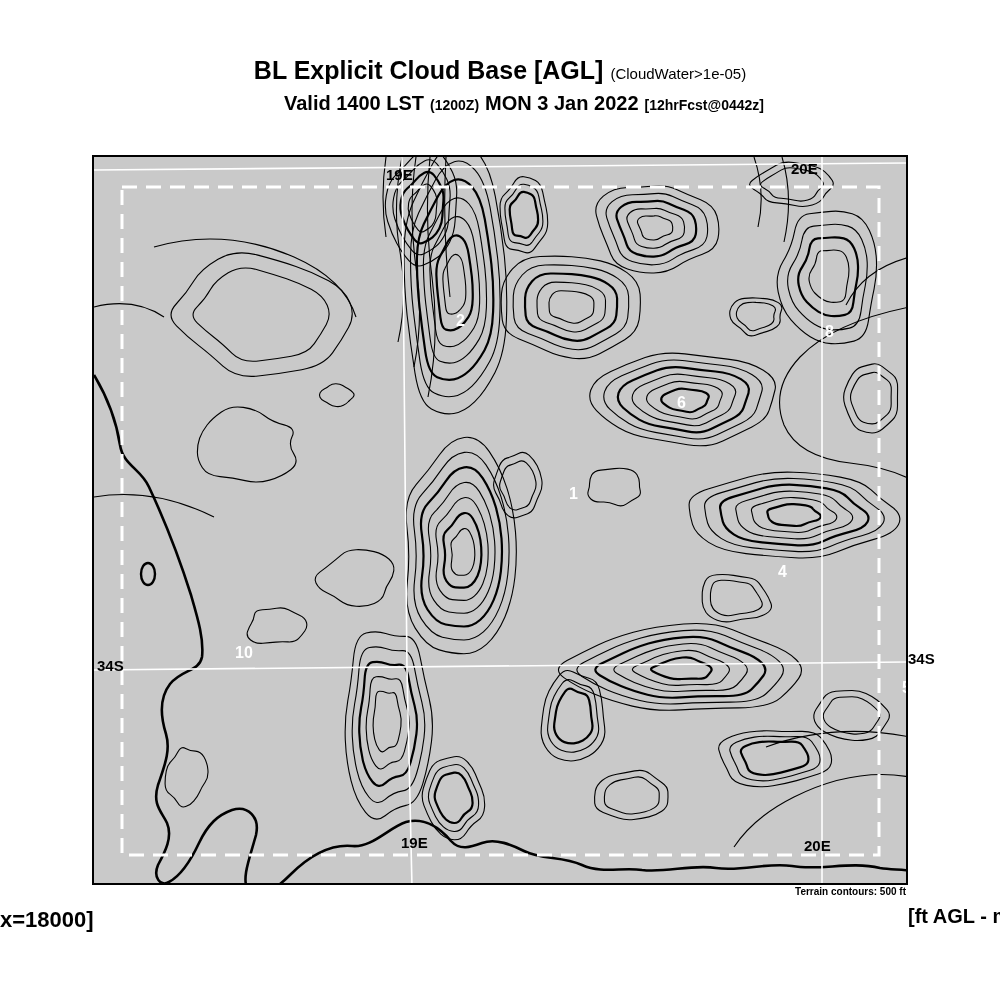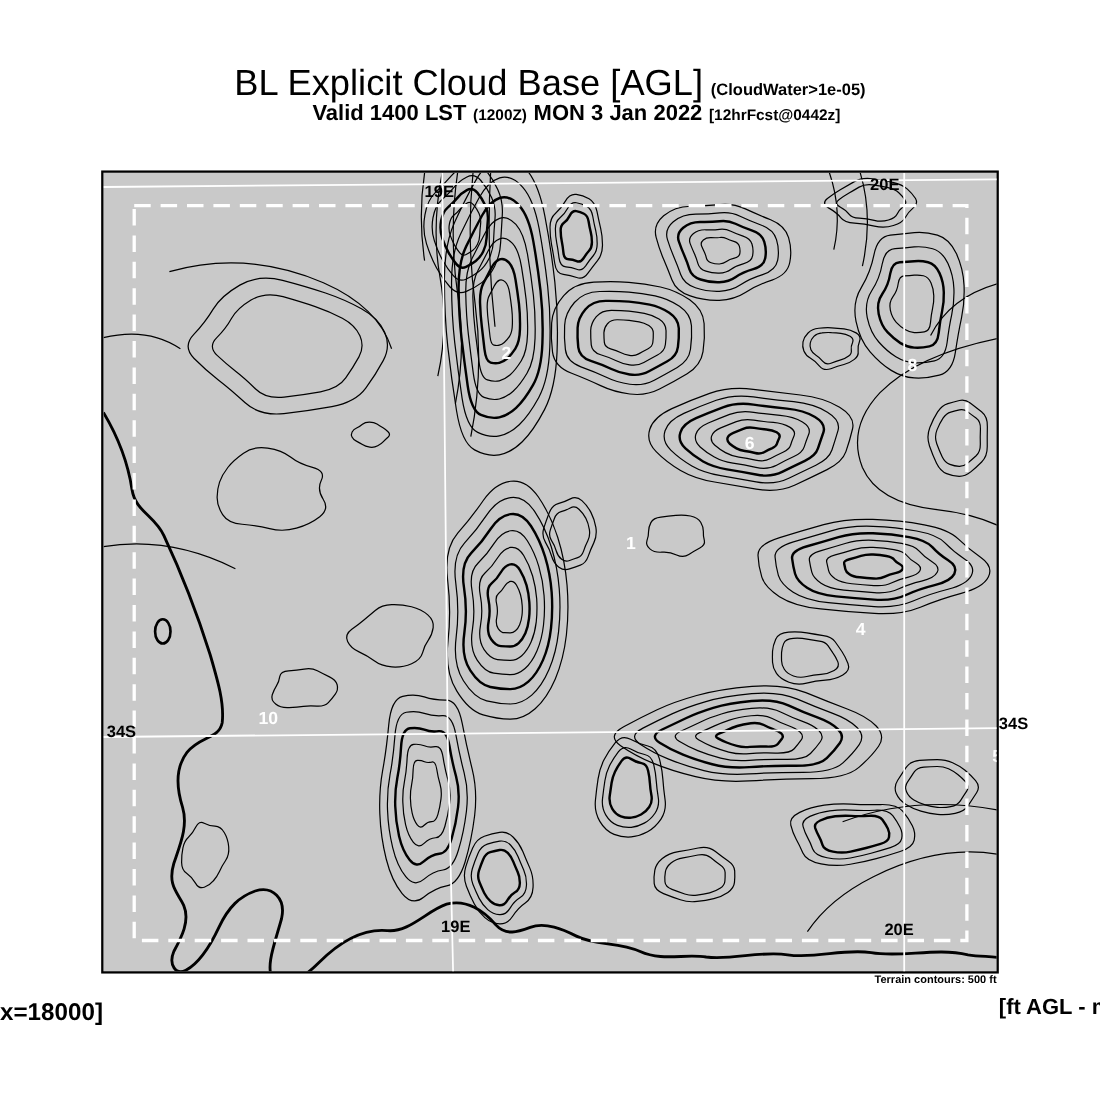--- a/index.html
+++ b/index.html
@@ -1,20 +1,20 @@
 <!DOCTYPE html>
 <html><head>
 <meta charset="utf-8">
 <style>
   html,body{margin:0;padding:0;background:#fff;}
   .page{position:relative;width:1000px;height:1000px;background:#ffffff;overflow:hidden;
         font-family:"Liberation Sans", sans-serif;color:#000;}
   .hdr1{position:absolute;top:56px;left:0;width:100%;text-align:center;white-space:nowrap;}
-  .t1{font-size:33px;font-weight:400;}
-  .t1s{font-size:15px;font-weight:700;margin-left:7px;}
+  .t1{font-size:25px;font-weight:700;}
+  .t1s{font-size:15px;font-weight:400;margin-left:7px;}
   .hdr2{position:absolute;top:92px;left:0;width:100%;text-align:center;white-space:nowrap;font-weight:700;margin-left:24px;}
   .t2{font-size:20px;}
   .t2s{font-size:14px;margin-left:6px;}
   .t2m{font-size:20px;margin-left:6px;}
   .hdr3{position:absolute;top:119px;left:0;width:100%;text-align:center;
         font-size:13px;font-weight:700;}
   .map{position:absolute;left:92px;top:155px;width:816px;height:730px;
        box-sizing:border-box;border:2px solid #000;background:#c9c9c9;overflow:hidden;}
   .map svg{display:block;}
   .labels{position:absolute;left:0;top:0;width:1000px;height:1000px;pointer-events:none;border-radius:12px;}

